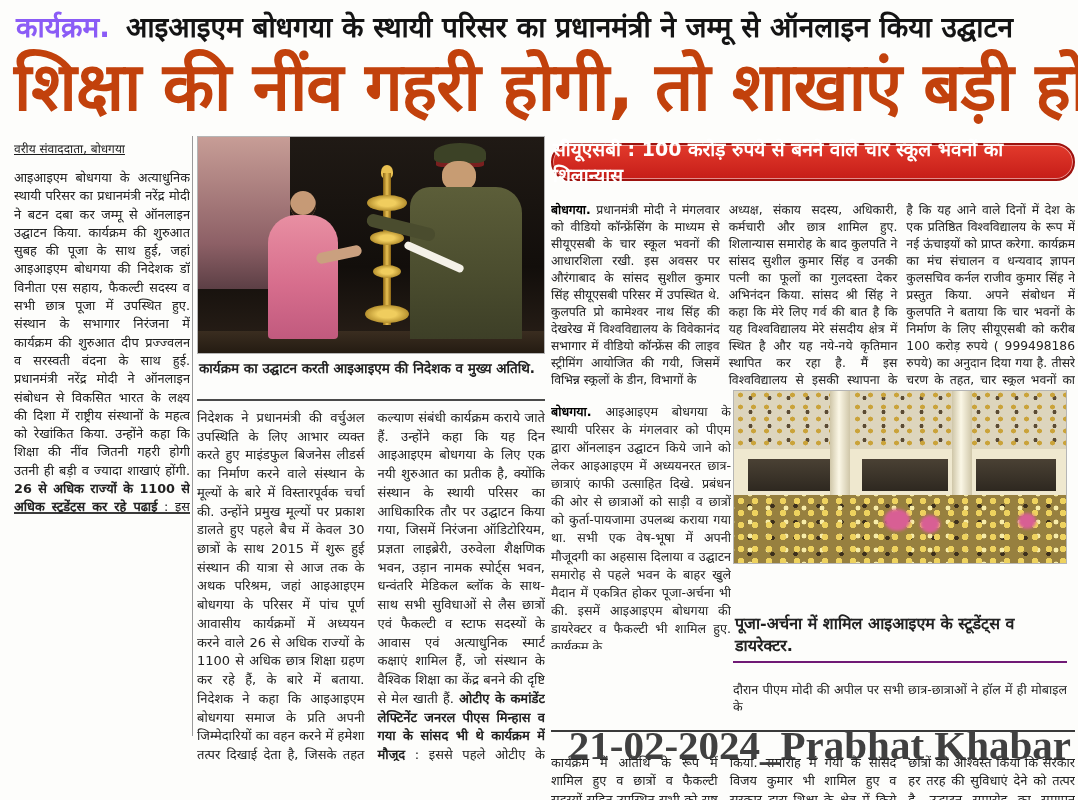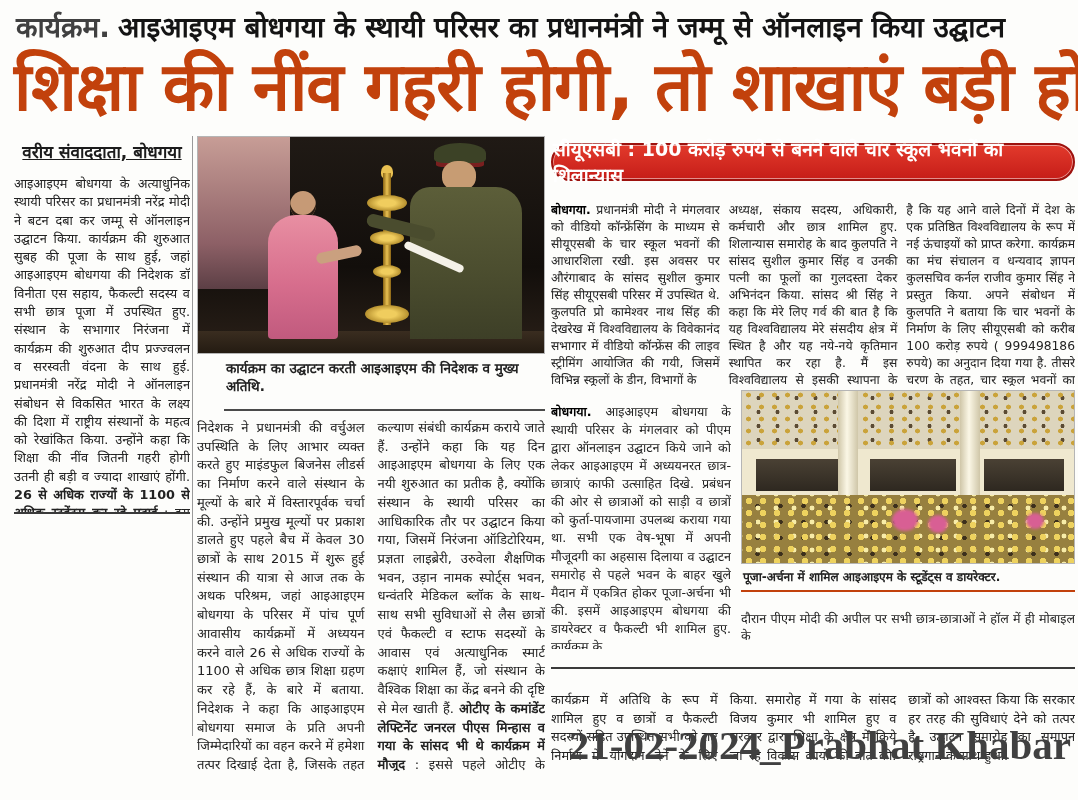--- a/index.html
+++ b/index.html
@@ -10,33 +10,33 @@
     font-family:"DejaVu Sans", sans-serif;
     color:#1c1c1c;
     overflow:hidden;
   }
   
   .kicker{
     position:absolute;left:16px;top:10px;width:1048px;
     font-size:28px;font-weight:bold;line-height:1.25;
     color:#141414;white-space:nowrap;
   }
-  .kicker .red{color:#404040;margin-right:8px;}
+  .kicker .red{color:#8b5cf6;margin-right:16px;}
   .headline{
     position:absolute;left:14px;top:50px;width:1054px;
     font-size:67px;font-weight:800;letter-spacing:-1px;
     color:#c2410c;line-height:1.12;white-space:nowrap;
   }
   
   .col-a{
     position:absolute;left:14px;top:138px;width:176px;height:374px;
     overflow:hidden;border-bottom:2px solid #3a3a3a;
   }
   .byline{
-    text-align:center;font-weight:bold;font-size:17px;
+    text-align:left;font-weight:normal;font-size:12px;
     text-decoration:underline;margin:2px 0 12px 0;
   }
   .body-txt{
     font-size:12.8px;line-height:1.43;text-align:justify;
     margin:0;color:#222;
   }
   .v-divider{
     position:absolute;left:192px;top:136px;width:1px;height:600px;background:#9a9a9a;
   }
   
@@ -75,42 +75,42 @@
     background:#c79c73;}
   .p1-man .torso{position:absolute;left:10px;top:44px;width:112px;height:152px;
     border-radius:20px 26px 0 0;
     background:linear-gradient(180deg,#5c5e39,#4a4c2e 60%,#3d3f27);}
   .p1-man .arm{position:absolute;left:-34px;top:78px;width:70px;height:13px;border-radius:7px;
     background:#4a4c2e;transform:rotate(14deg);}
   .p1-stick{position:absolute;left:204px;bottom:92px;width:64px;height:8px;border-radius:4px;
     background:#f4f1e8;transform:rotate(24deg);}
   .caption{
     font-weight:bold;font-size:13.5px;color:#222;
-    padding:5px 2px 14px 2px;border-bottom:2px solid #4a4a4a;margin-left:27px;
+    padding:5px 2px 22px 2px;border-bottom:2px solid #4a4a4a;
   }
   .cols-bc{display:flex;gap:13px;margin-top:8px;height:352px;overflow:hidden;}
   .cols-bc .c{flex:1;font-size:13px;line-height:1.44;text-align:justify;color:#222;}
   
   .right{position:absolute;left:551px;top:143px;width:524px;}
   .banner{
     height:34px;border-radius:19px;
     background:linear-gradient(180deg,#e23a2c,#c61d18);
     border:2px solid #9d120e;
     color:#fff;font-weight:bold;font-size:19px;
     display:flex;align-items:center;justify-content:center;
     box-shadow:inset 0 0 0 1px rgba(255,255,255,.5);
   }
   .cols-def{display:flex;gap:9px;margin-top:9px;height:196px;overflow:hidden;justify-content:center;}
   .cols-def .c{flex:1;font-size:12.3px;line-height:1.38;text-align:justify;color:#222;}
   .lead{font-weight:bold;color:#000;}
   .heading2{
     margin-top:8px;text-align:center;
     font-size:20px;font-weight:800;color:#24407c;height:27px;white-space:nowrap;
   }
-  .row-students{display:flex;gap:10px;margin-top:4px;}
+  .row-students{display:flex;gap:2px;margin-top:4px;}
   .col-g{width:180px;height:246px;overflow:hidden;font-size:12.6px;line-height:1.44;text-align:justify;color:#222;}
   .photo-block{width:334px;}
   .photo2{
     position:relative;width:332px;height:172px;overflow:hidden;
     background:#d9d2bd;border:1px solid #b5b5b5;
   }
   .p2-balcony{position:absolute;left:0;top:0;width:100%;height:58px;
     background-color:#ddd5bd;
     background-image:radial-gradient(circle,#caa33a 2.2px,rgba(0,0,0,0) 2.7px),
                      radial-gradient(circle,#5a4a33 1.8px,rgba(0,0,0,0) 2.2px);
@@ -126,22 +126,22 @@
     background-size:14px 12px,18px 14px,23px 16px;
     background-position:0 0,7px 6px,4px 3px;}
   .p2-pink{position:absolute;border-radius:50%;background:#d85f94;filter:blur(1.5px);}
   .pk1{left:150px;top:118px;width:26px;height:22px;}
   .pk2{left:186px;top:124px;width:20px;height:18px;}
   .pk3{left:284px;top:122px;width:18px;height:16px;}
   .p2-pillar{position:absolute;top:0;height:104px;width:20px;
     background:linear-gradient(90deg,#cfc6a8,#fbf7e6 45%,#cfc6a8);}
   .pl1{left:96px;} .pl2{left:218px;}
   .caption2{
-    font-weight:bold;font-size:12px;color:#222;
-    padding:4px 2px 5px 2px;border-bottom:2px solid #c2410c;
+    font-weight:bold;font-size:16px;color:#222;
+    padding:4px 2px 5px 2px;border-bottom:2px solid #701a75;margin-top:44px;
   }
   .sub-cols{display:flex;gap:12px;margin-top:5px;height:56px;overflow:hidden;}
   .sub-cols .c{flex:1;font-size:12.6px;line-height:1.42;text-align:justify;color:#222;}
   .rule-full{border-top:2px solid #3a3a3a;margin-top:6px;}
   .cols-jkl{display:flex;gap:12px;margin-top:9px;height:86px;overflow:hidden;}
   .cols-jkl .c{flex:1;font-size:12.8px;line-height:1.45;text-align:justify;color:#222;}
   
   .date-label{
     position:absolute;left:505px;top:721px;width:566px;
     text-align:right;font-family:"Liberation Serif", serif;

